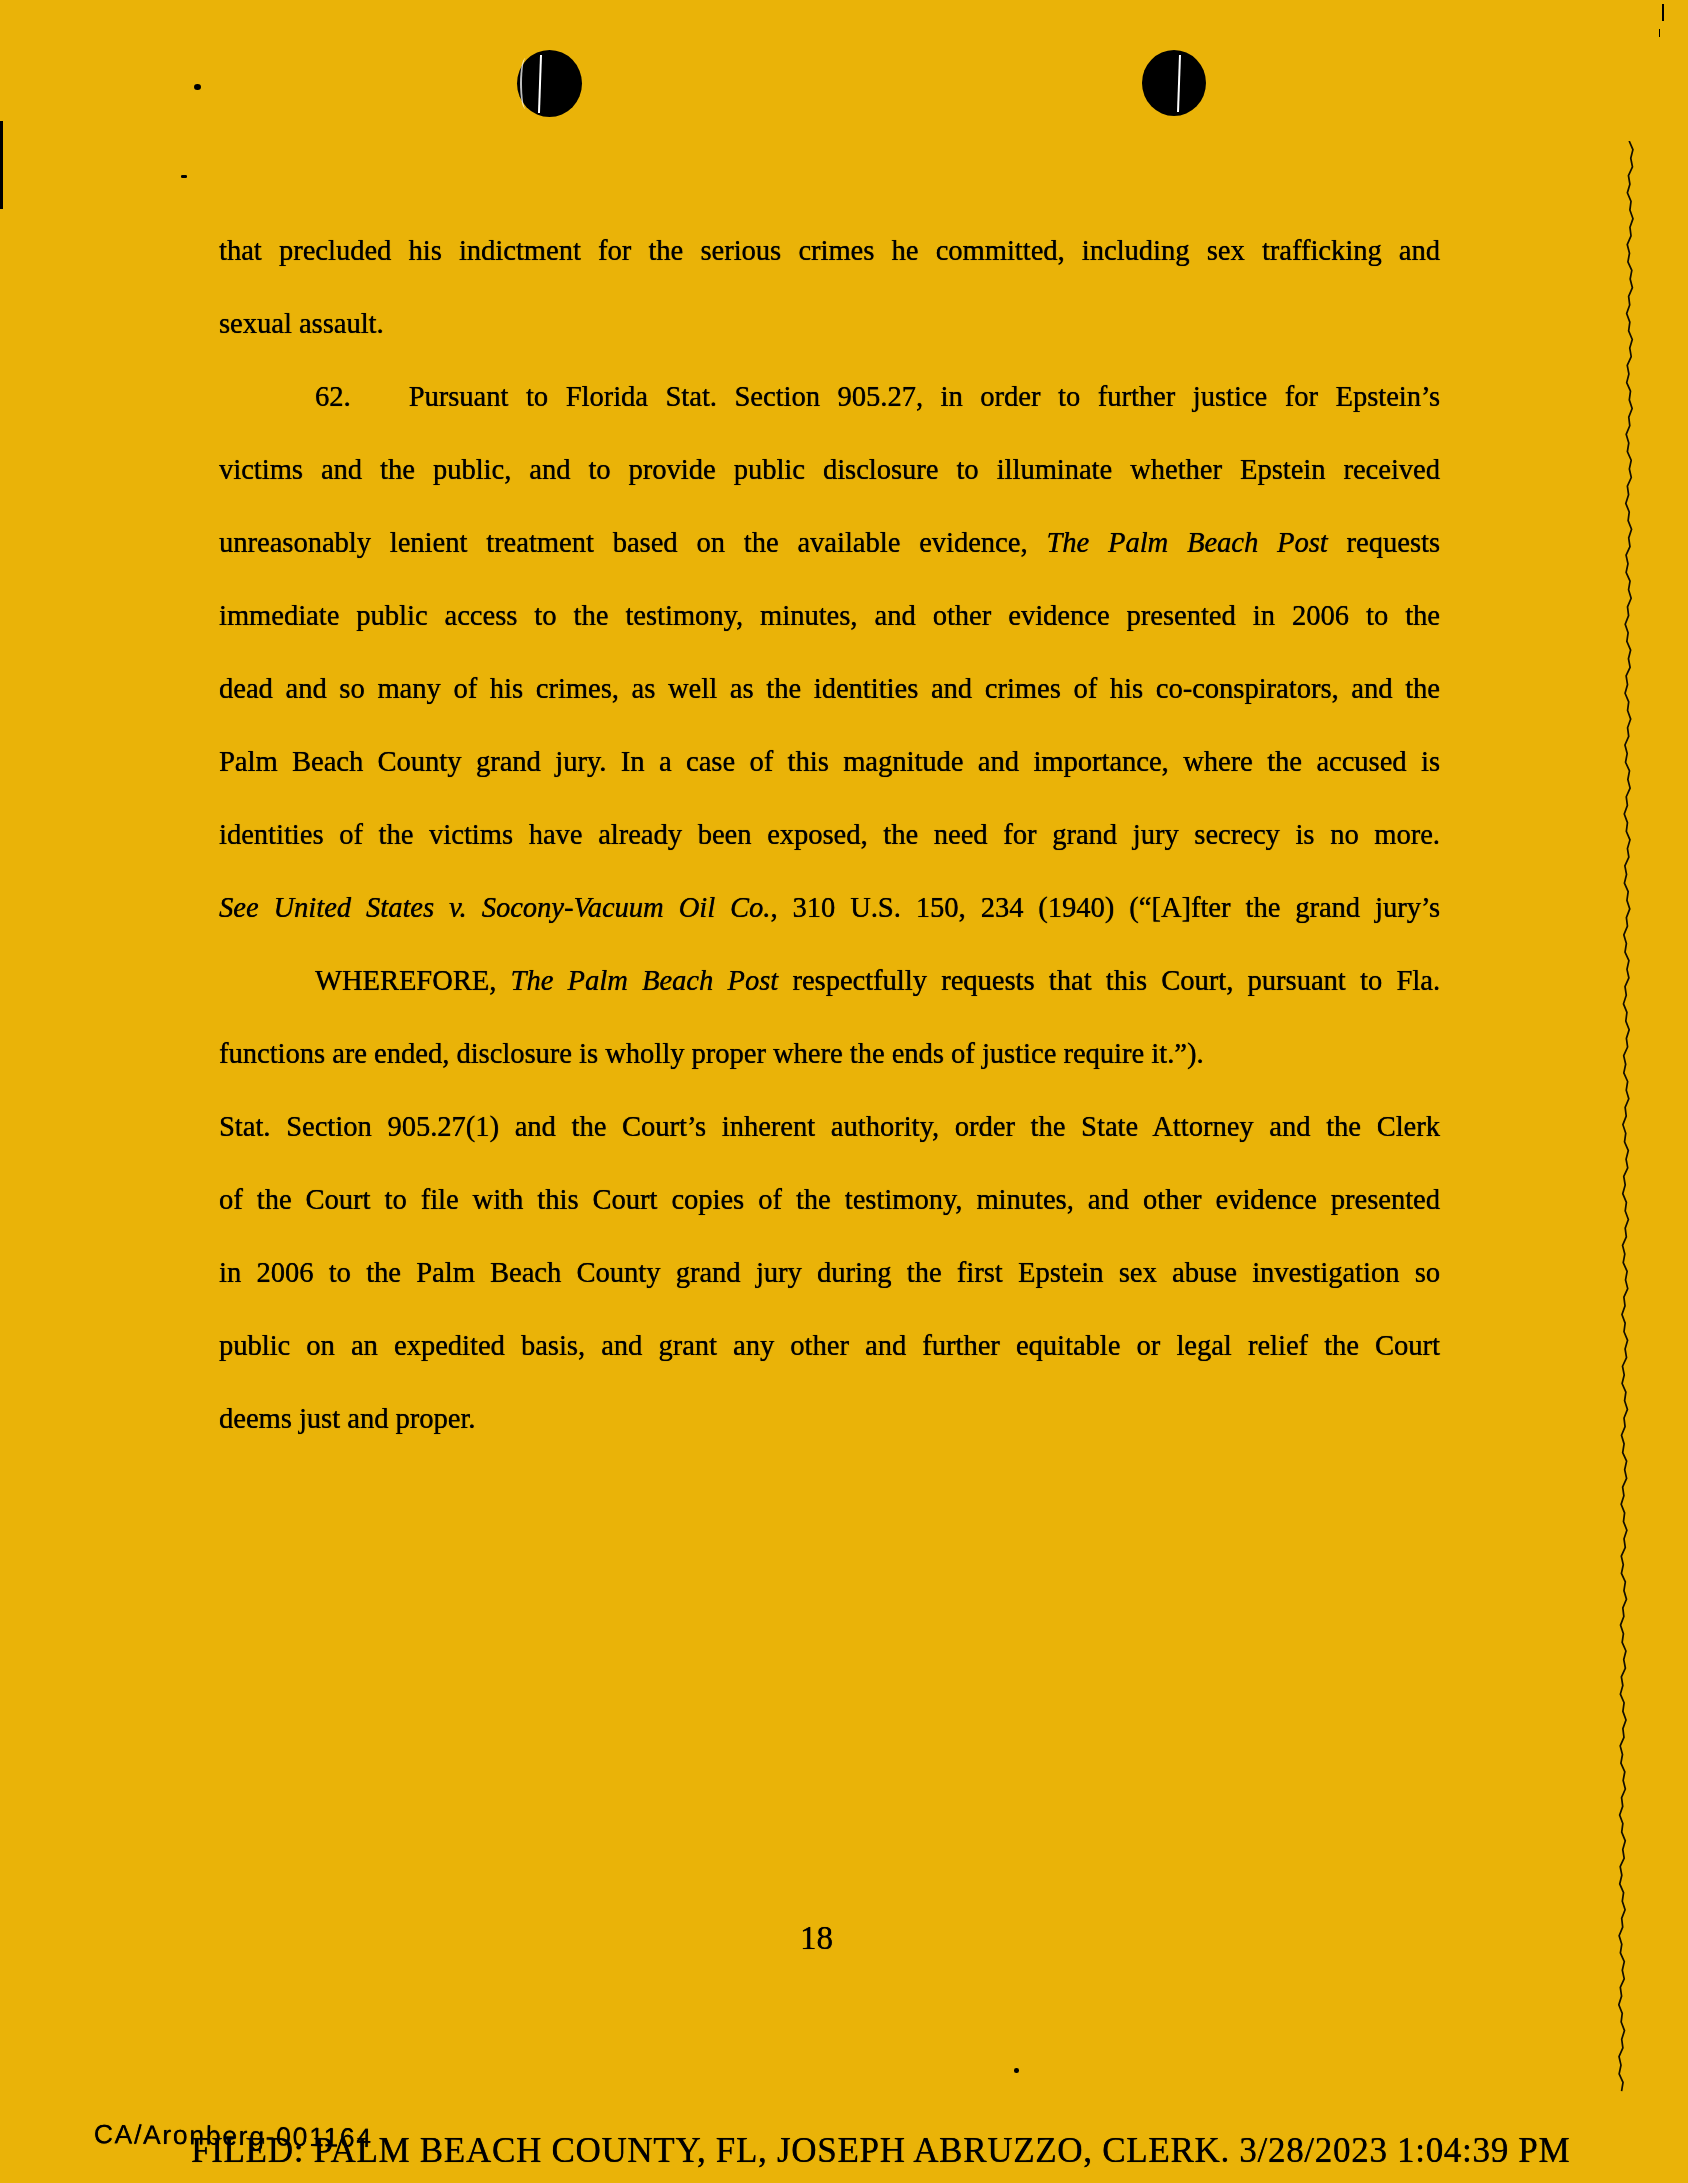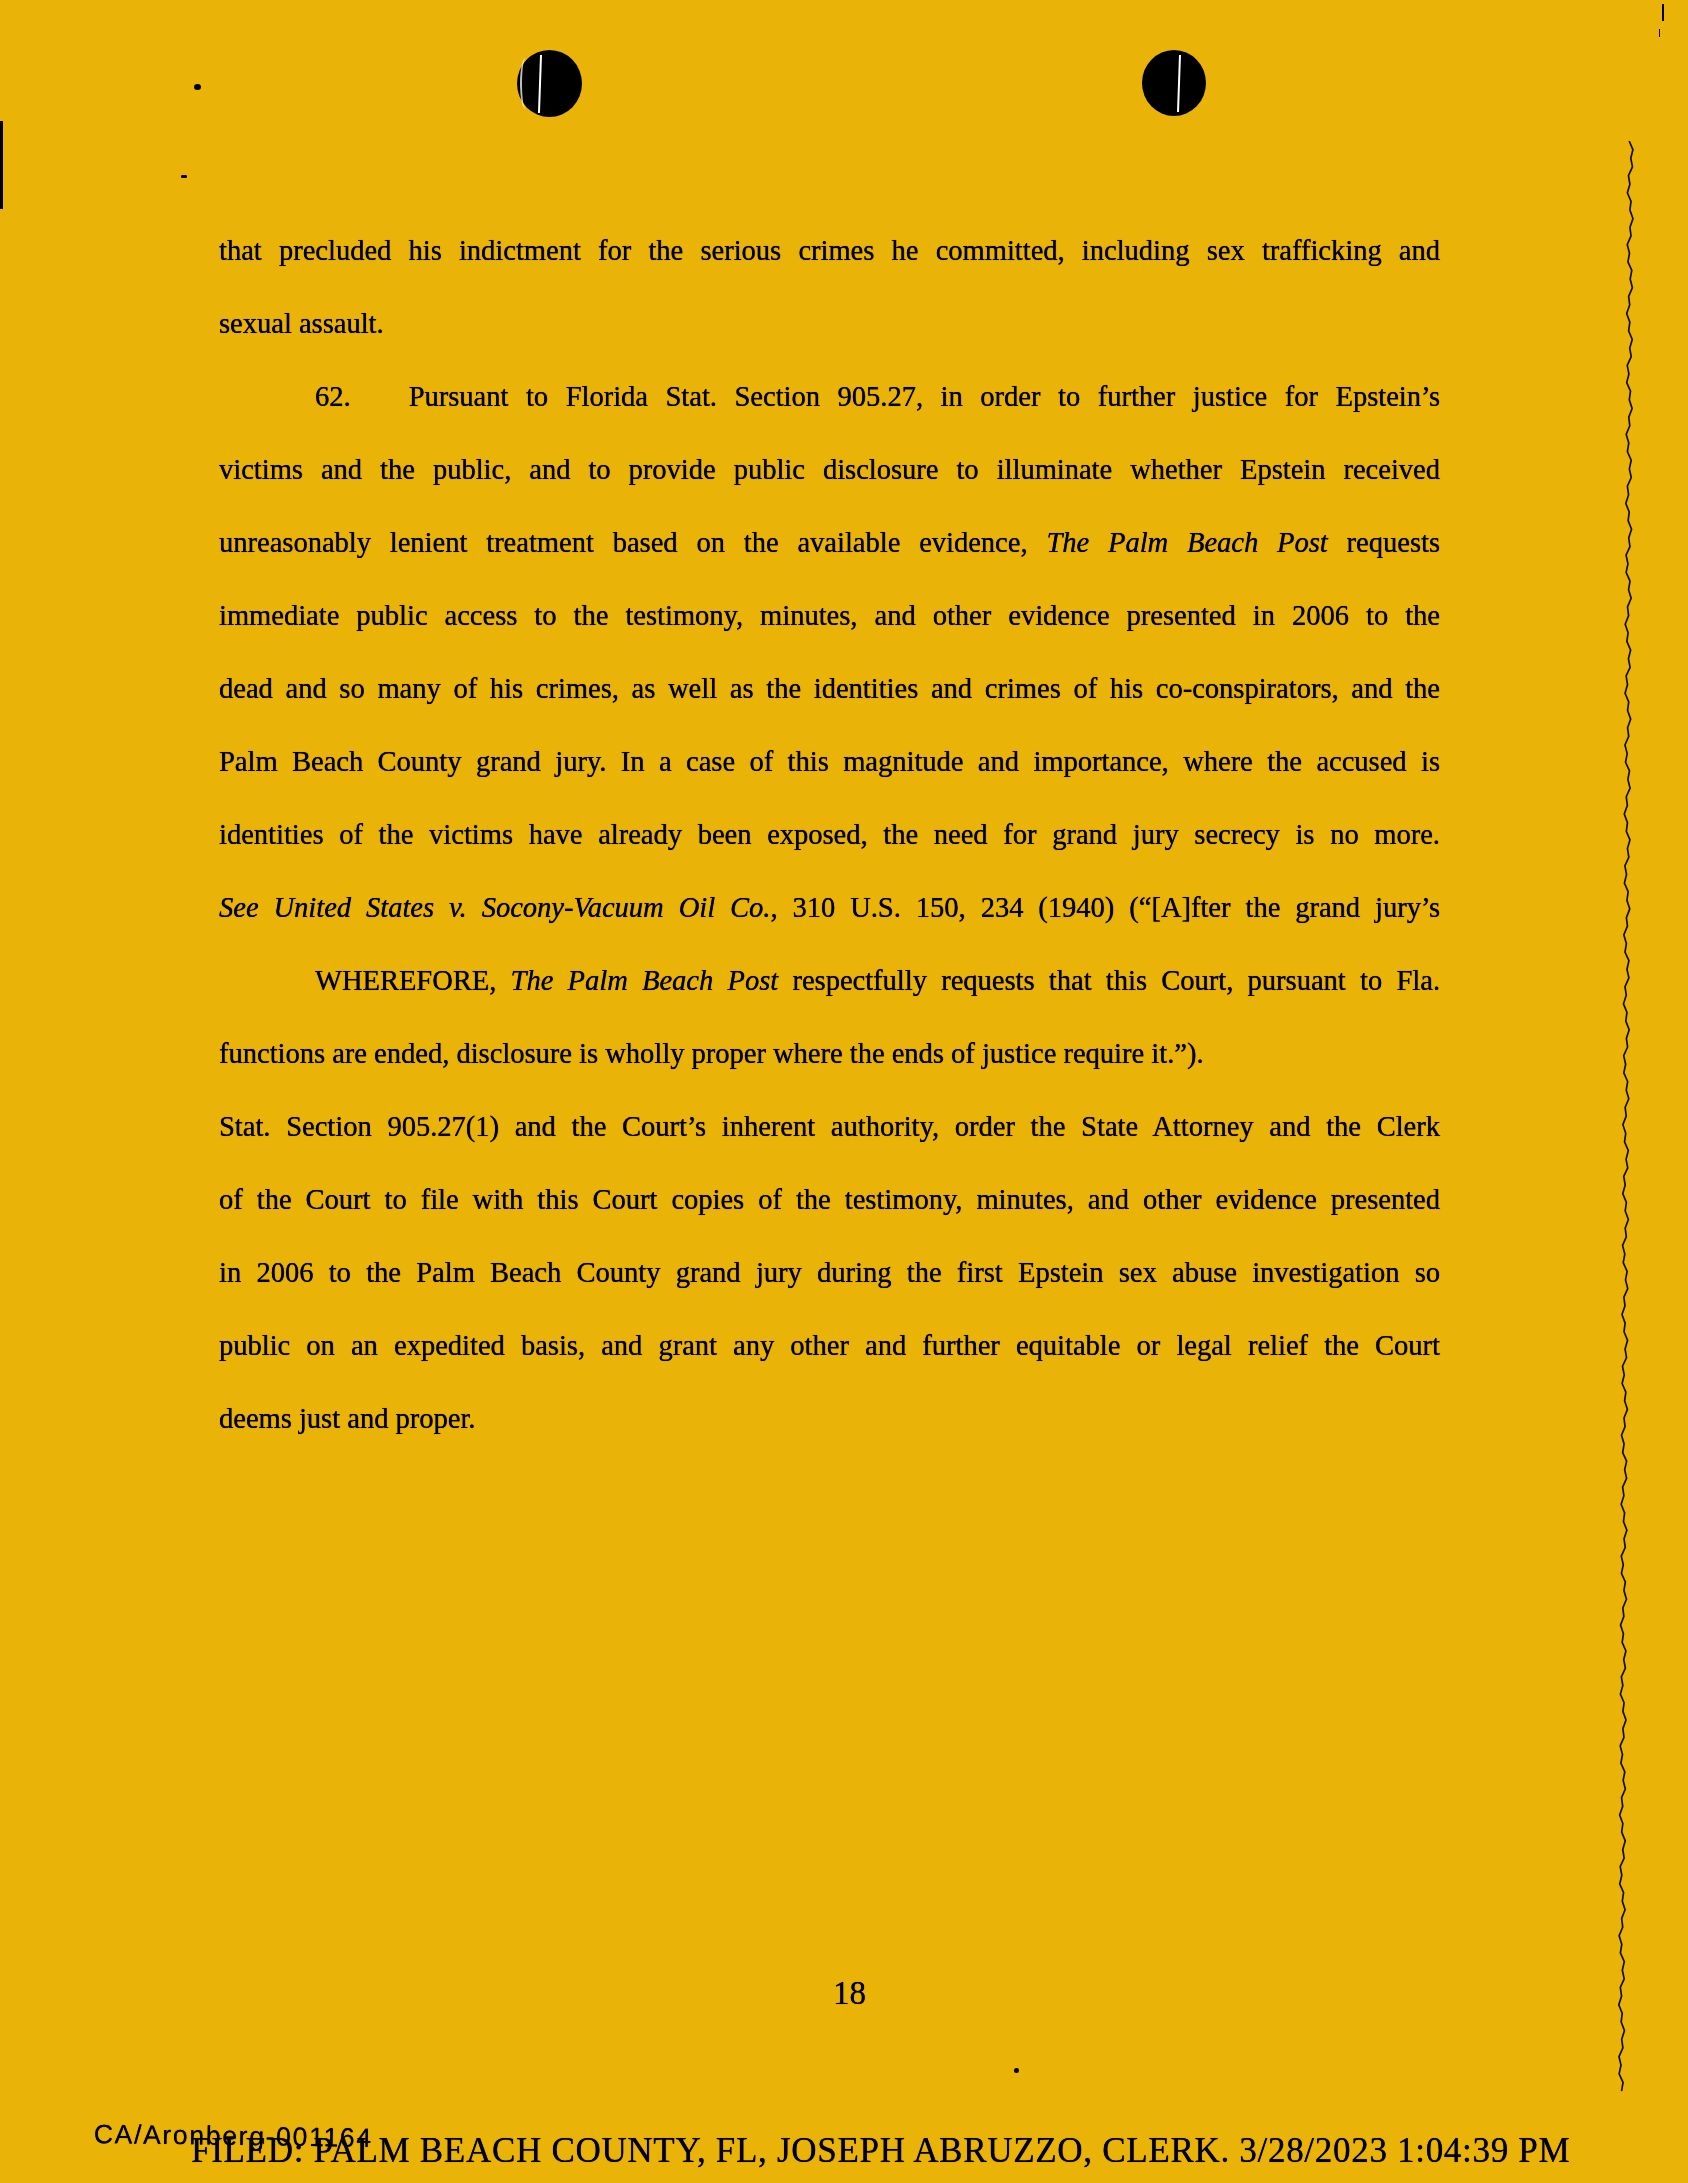--- a/index.html
+++ b/index.html
@@ -35,21 +35,21 @@
   .speck{position:absolute;background:#000;border-radius:50%;}
   .speck-a{left:194px;top:84px;width:6.6px;height:6px;}
   .speck-b{left:181px;top:175px;width:6px;height:3.3px;border-radius:1.3px;}
   .speck-c{left:1014px;top:2068px;width:4.6px;height:4.6px;}
   .tick{position:absolute;background:#000;}
   .tick-a{left:1662px;top:4px;width:2px;height:17px;}
   .tick-b{left:1659px;top:29px;width:1.3px;height:8px;}
   .jagline{position:absolute;left:1606px;top:141px;width:33px;height:1958px;}
   
   .page-num{
-    position:absolute;left:800px;top:1975px;width:66px;text-align:right;
+    position:absolute;left:800px;top:1920px;width:66px;text-align:left;
     font-size:33px;line-height:37px;
     text-shadow:0 0 0.7px rgba(0,0,0,.85),0.3px 0.3px 0 rgba(0,0,0,.3);
   }
   
   .bates{
     position:absolute;left:94px;top:2121px;
     font-family:"Liberation Sans",sans-serif;font-size:26.5px;line-height:26.5px;
     letter-spacing:1.7px;white-space:nowrap;
     transform:rotate(0.8deg);transform-origin:left top;
     text-shadow:0 0 0.7px rgba(0,0,0,.9);

